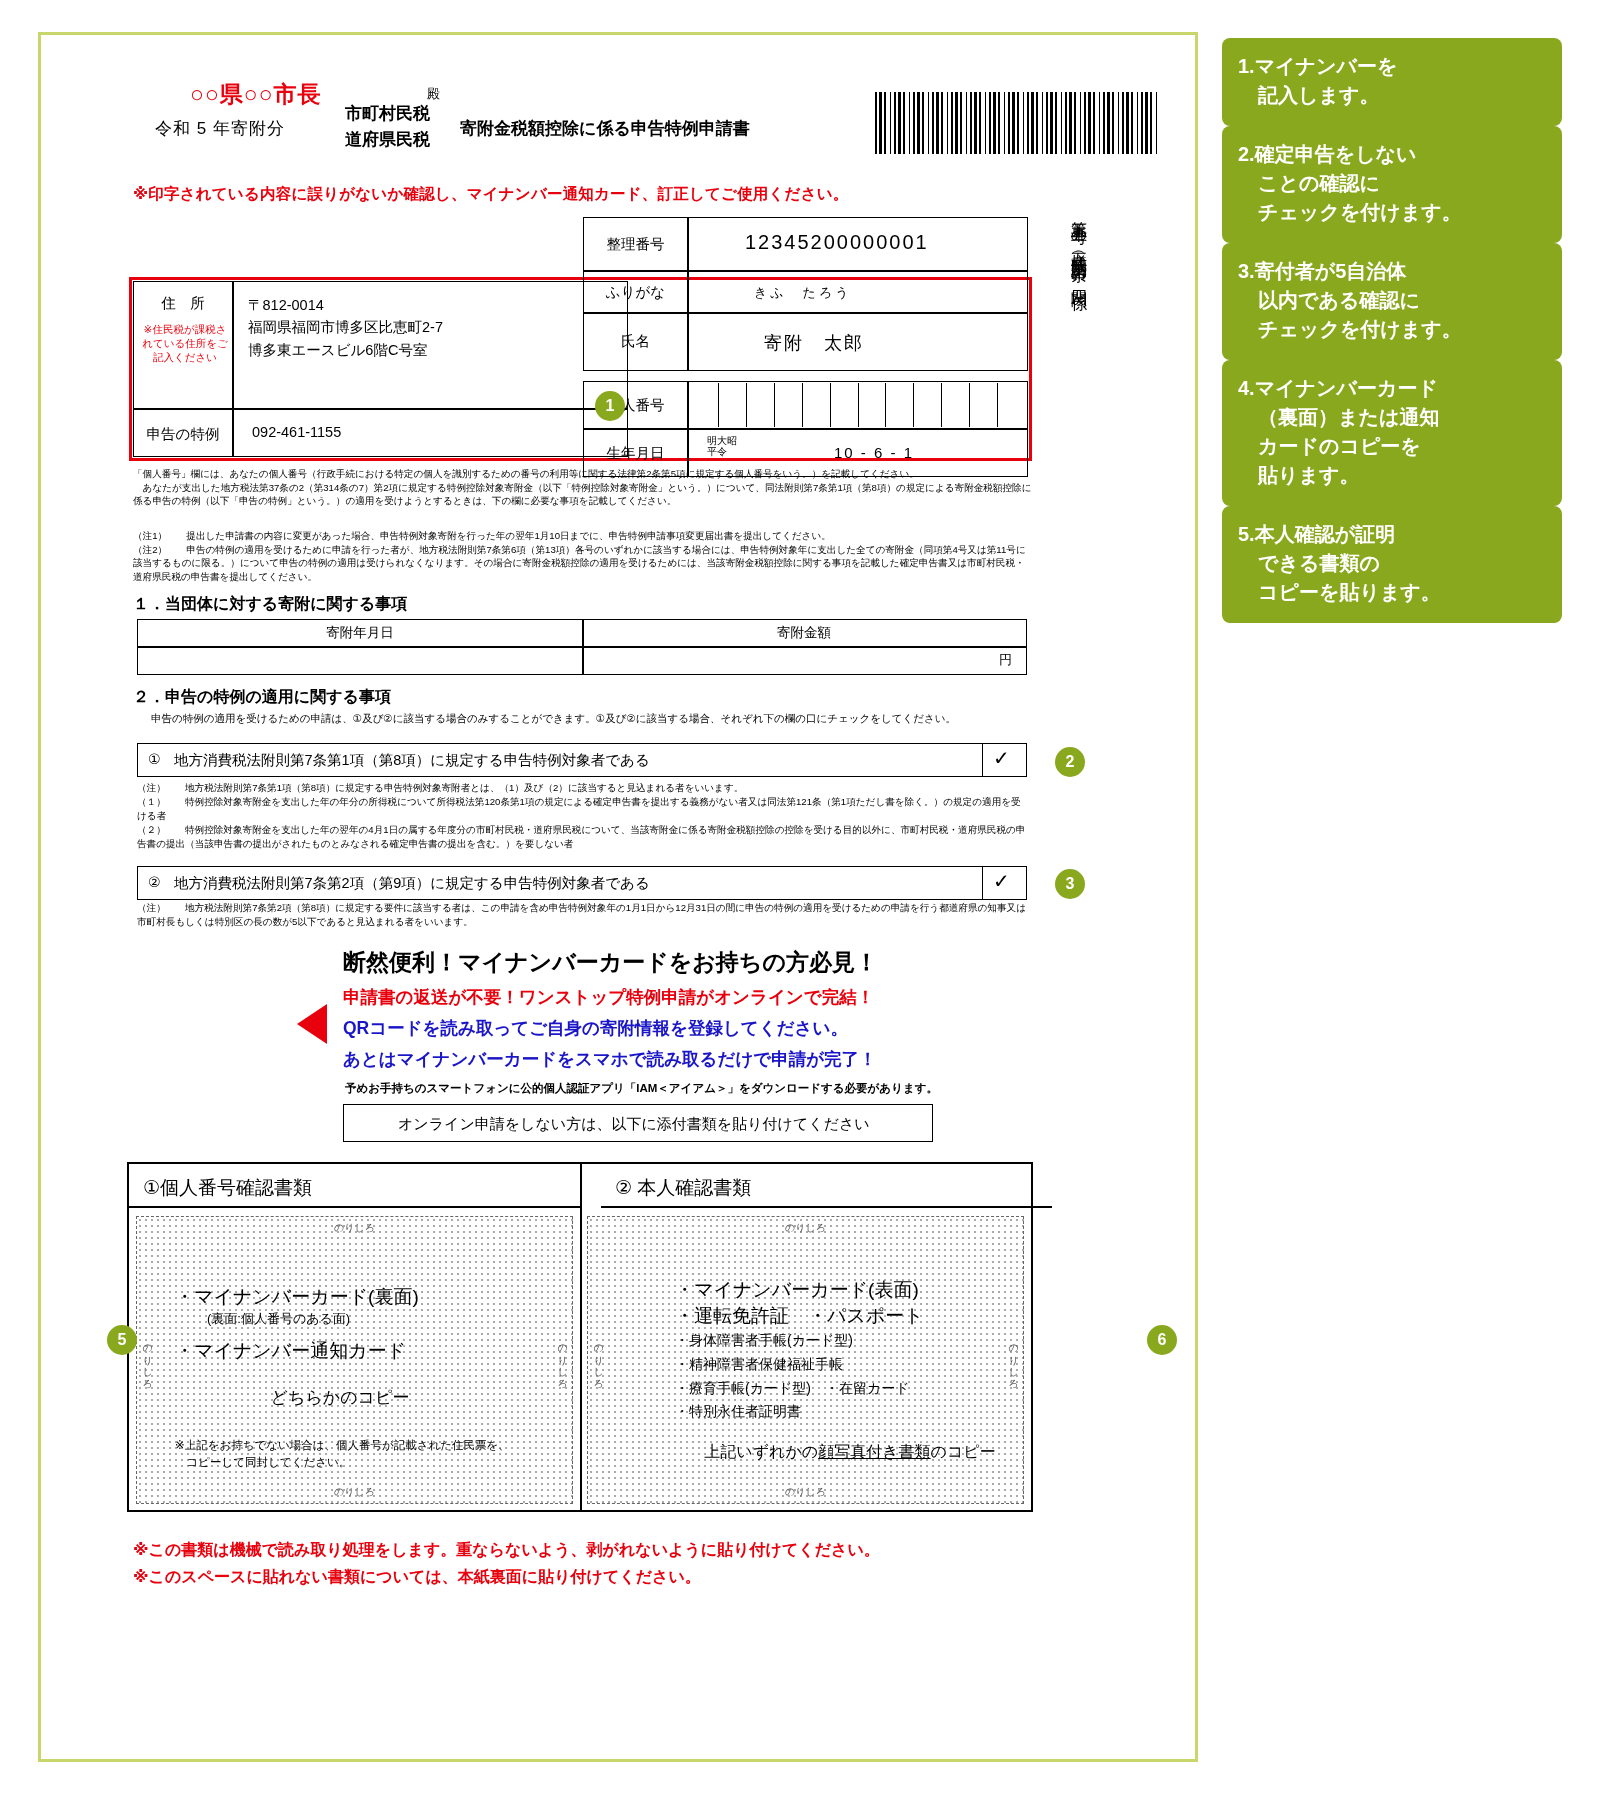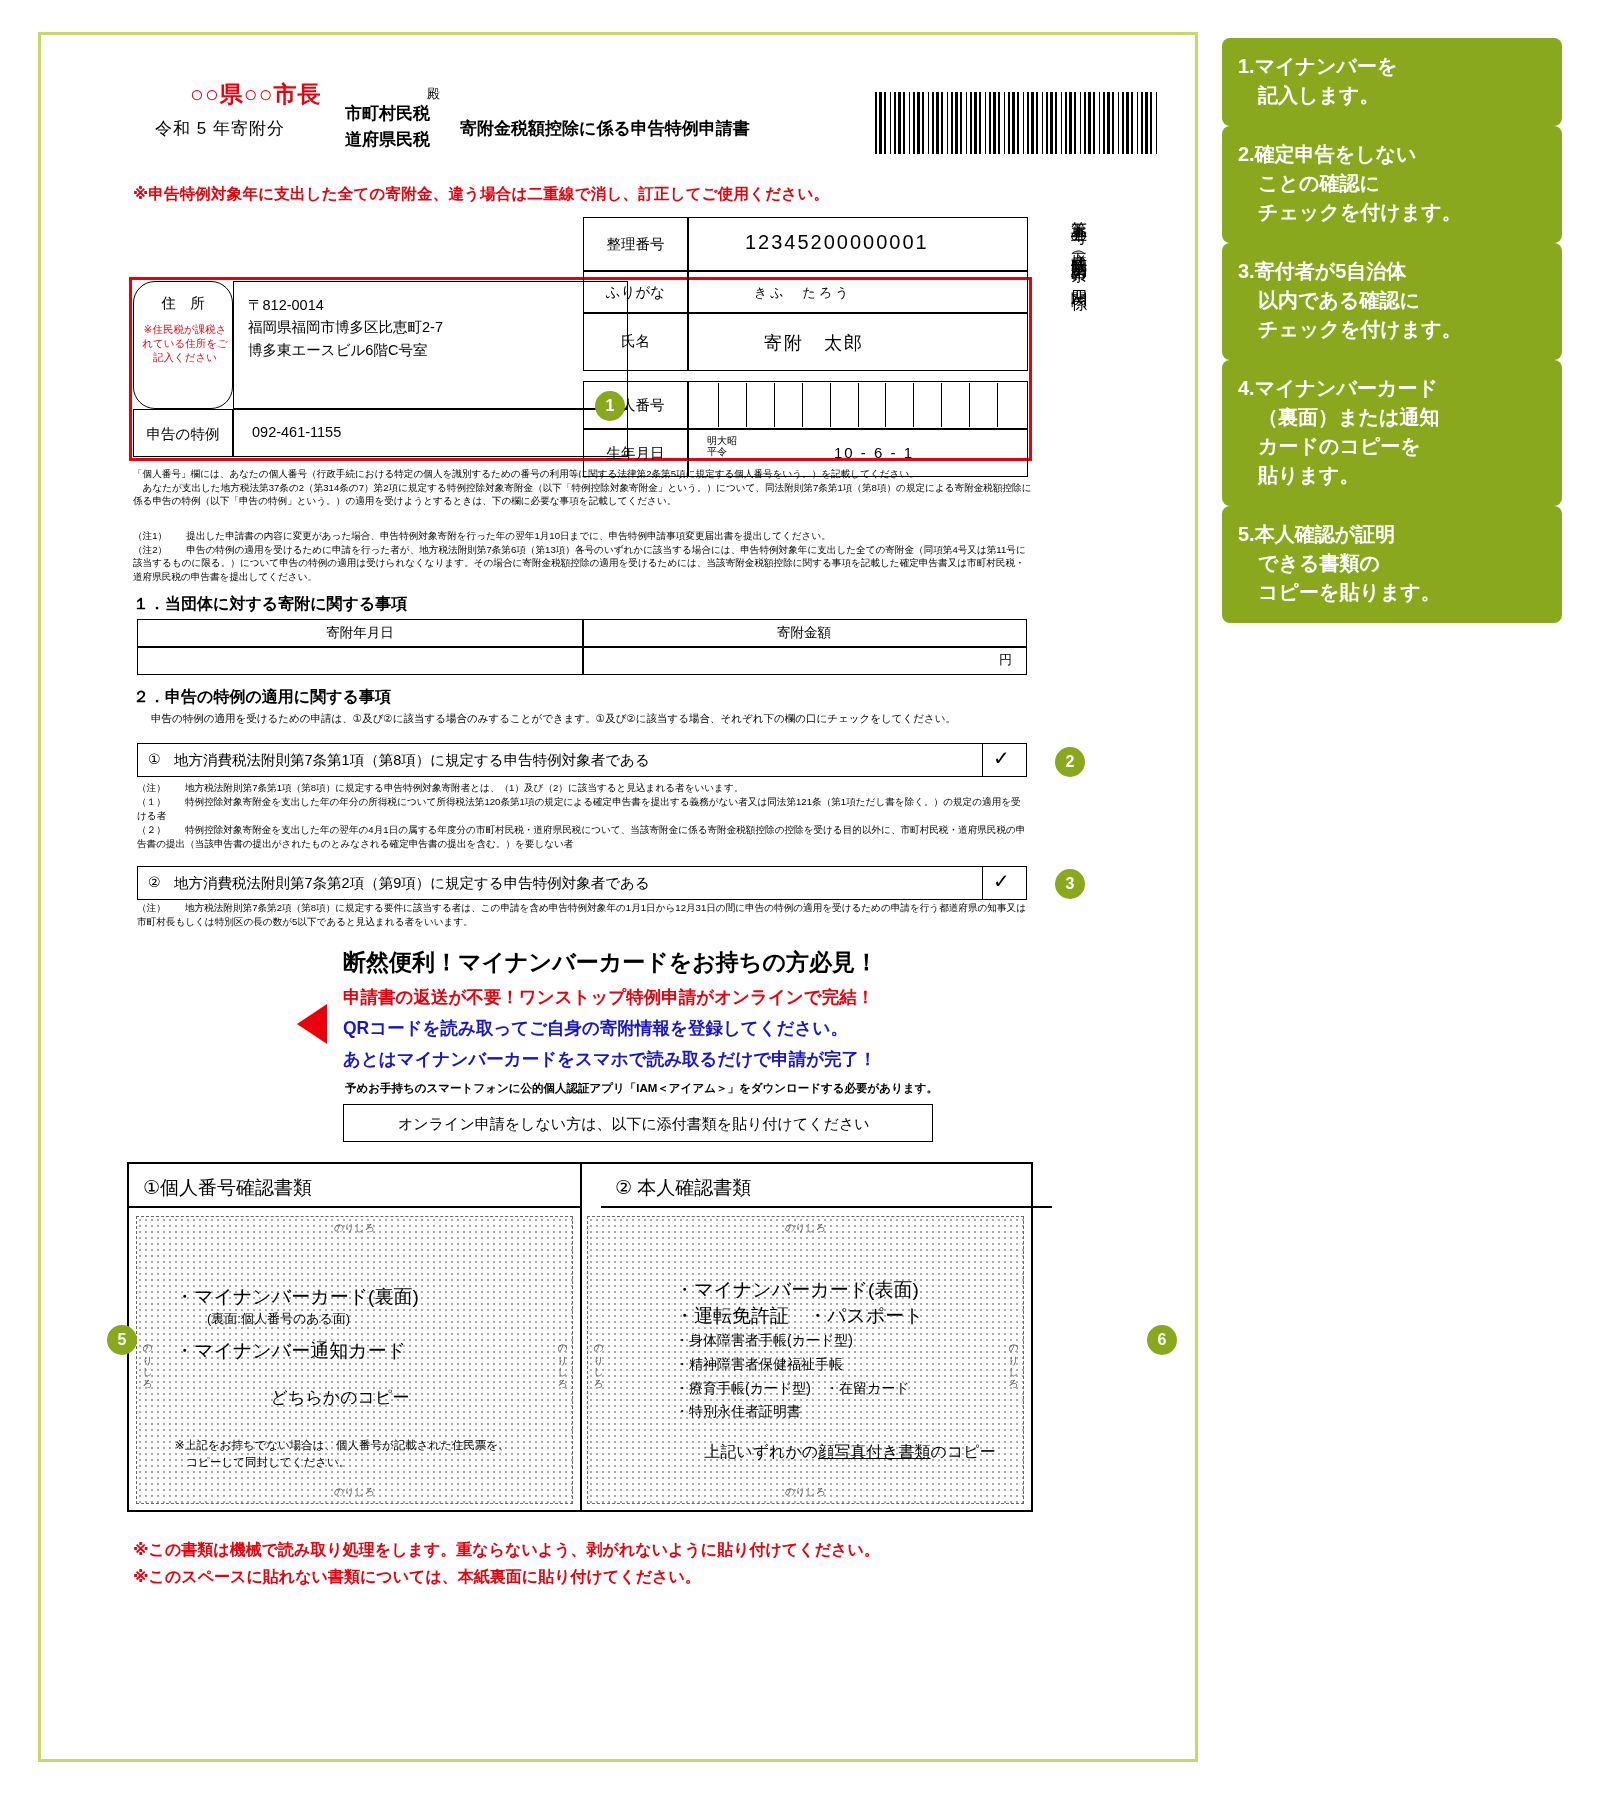--- a/index.html
+++ b/index.html
@@ -42,21 +42,21 @@
 
   .b-date{left:78px;top:168px;width:398px;height:62px;}
   .b-date .t1{position:absolute;left:12px;top:8px;font-size:14px;letter-spacing:10px;}
   .mayor-txt{position:absolute;left:135px;top:30px;font-size:23px;font-weight:bold;color:#e8000d;letter-spacing:1px;}
   .mayor-dono{position:absolute;left:372px;top:36px;font-size:13px;}
 
   .b-seiri{left:528px;top:168px;width:105px;height:54px;}
   .b-seiri-v{left:633px;top:168px;width:340px;height:54px;}
   .seiri-num{position:absolute;left:690px;top:182px;font-size:20px;letter-spacing:2px;}
 
-  .b-addr-l{left:78px;top:232px;width:100px;height:128px;border-radius:22px;}
+  .b-addr-l{left:78px;top:232px;width:100px;height:128px;}
   .b-addr-v{left:178px;top:232px;width:395px;height:128px;}
   .b-tel-l{left:78px;top:360px;width:100px;height:48px;}
   .b-tel-v{left:178px;top:360px;width:395px;height:48px;}
 
   .b-furi-l{left:528px;top:222px;width:105px;height:42px;}
   .b-furi-v{left:633px;top:222px;width:340px;height:42px;}
   .b-name-l{left:528px;top:264px;width:105px;height:58px;}
   .b-name-v{left:633px;top:264px;width:340px;height:58px;}
   .b-kojin-l{left:528px;top:332px;width:105px;height:48px;}
   .b-kojin-v{left:633px;top:332px;width:340px;height:48px;}
@@ -185,21 +185,21 @@
     <div class="sheet-inner">
 
       <div class="hdr">
         <div class="reiwa">令和 5 年寄附分</div>
         <div class="twolines" style="white-space:pre-line">市町村民税
 道府県民税</div>
         <div class="title">寄附金税額控除に係る申告特例申請書</div>
         <div class="barcode"></div>
       </div>
 
-      <div class="red-note">※申告特例対象年に支出した全ての寄附金、違う場合は二重線で消し、訂正してご使用ください。</div>
+      <div class="red-note">※印字されている内容に誤りがないか確認し、マイナンバー通知カード、訂正してご使用ください。</div>
 
       <div class="vert">第五十五号の五様式（附則第二条の四関係）</div>
 
       <div class="mayor-txt">○○県○○市長</div>
       <div class="mayor-dono">殿</div>
 
       <div class="bx b-seiri" style="position:absolute">
         <div class="cellLabel" style="top:17px">整理番号</div>
       </div>
       <div class="bx b-seiri-v" style="position:absolute"></div>

